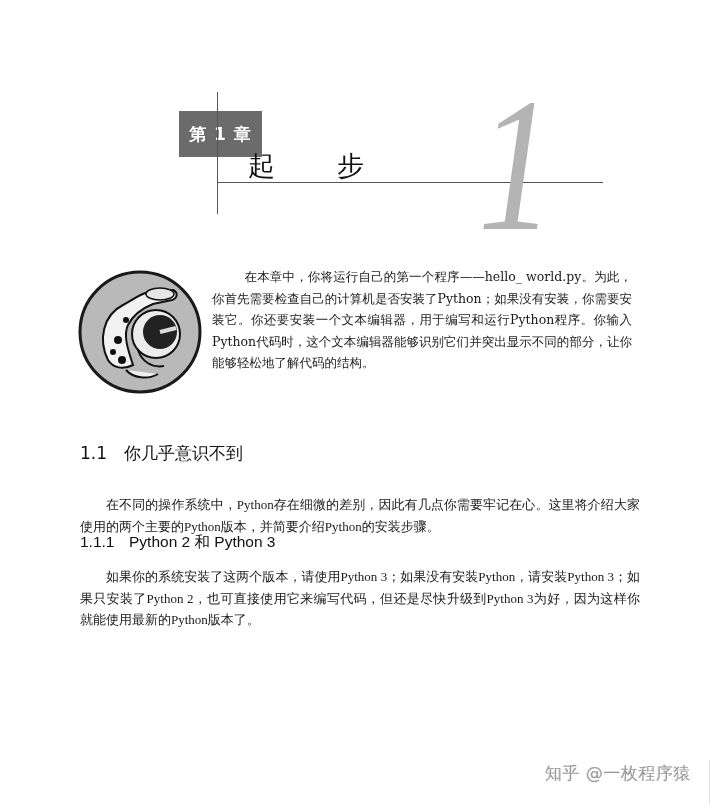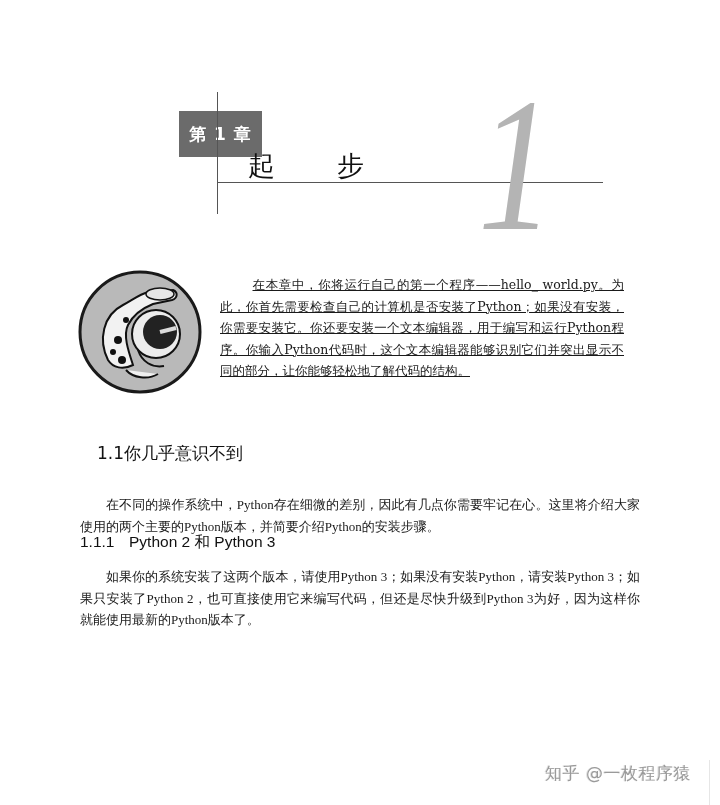--- a/index.html
+++ b/index.html
@@ -30,26 +30,26 @@
     transform: scaleX(0.8); transform-origin: left top;
   }
   .logo {
     position: absolute; left: 78px; top: 270px; width: 124px; height: 124px;
   }
   .intro {
     position: absolute; left: 212px; top: 266px; width: 420px;
     font-family: "DejaVu Serif", "Liberation Serif", serif; font-size: 12.5px; line-height: 21.5px;
     text-align: justify; color: #1a1a1a;
   }
-  .intro p { margin: 8px; text-indent: 2.6em; text-decoration: underline; }
+  .intro p { margin: 0; text-indent: 2.6em; }
   .h2 {
     position: absolute; left: 80px; top: 442px;
     font-family: "DejaVu Sans", "Liberation Sans", sans-serif; font-size: 17px; color: #111;
   }
-  .h2 .num { display: inline-block; width: 44px; text-align: right; }
+  .h2 .num { display: inline-block; width: 44px; }
   .h3 {
     position: absolute; left: 80px; top: 532px;
     font-family: "Liberation Sans", "DejaVu Sans", sans-serif; font-size: 15.5px; color: #111;
   }
   .h3 .num { display: inline-block; width: 49px; }
   .body-text {
     position: absolute; left: 80px; width: 560px;
     font-family: "Liberation Serif", "DejaVu Serif", serif; font-size: 13px; line-height: 21.5px;
     text-align: justify; color: #1a1a1a;
   }

